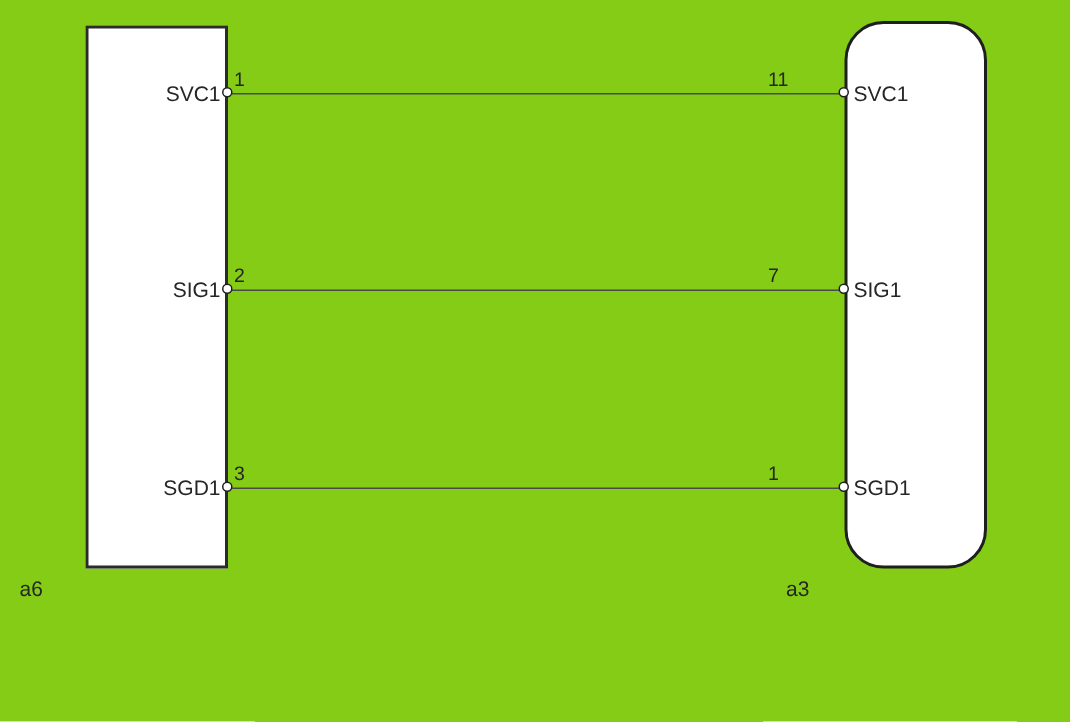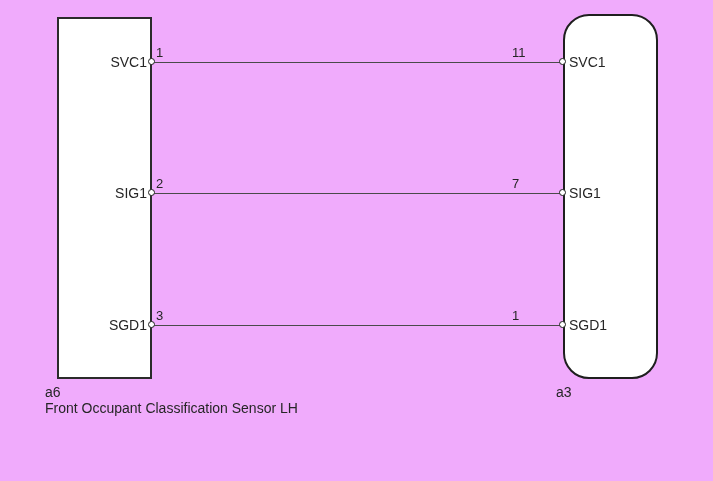--- a/index.html
+++ b/index.html
@@ -4,21 +4,21 @@
 <style>
   html, body {
     margin: 0;
     padding: 0;
     background: #ffffff;
   }
   .canvas {
     position: relative;
     width: 713px;
     height: 481px;
-    background: #f0abfc;
+    background: #84cc16;
     font-family: "Liberation Sans", "DejaVu Sans", sans-serif;
     color: #262626;
     overflow: hidden;
   }
   .connector-left {
     position: absolute;
     left: 57px;
     top: 17px;
     width: 95px;
     height: 362px;
@@ -84,21 +84,20 @@
   .pin-num.rside {
     left: 512px;
     width: 46px;
     text-align: left;
   }
   .footer-label {
     position: absolute;
     font-size: 14px;
     line-height: 16px;
     white-space: nowrap;
-    margin-left: 32px;
   }
 </style>
 </head>
 <body>
 
 <div class="canvas">
 
   <div class="connector-left"></div>
   <div class="connector-right"></div>
 
@@ -120,16 +119,15 @@
 
   <div class="wire" style="top:325px"></div>
   <div class="pin-dot" style="left:148px; top:321px"></div>
   <div class="pin-dot" style="left:559px; top:321px"></div>
   <div class="pin-label lside" style="top:317px">SGD1</div>
   <div class="pin-num lside" style="top:308px">3</div>
   <div class="pin-num rside" style="top:308px">1</div>
   <div class="pin-label rside" style="top:317px">SGD1</div>
 
   <div class="footer-label" style="left:13px; top:384px">a6</div>
-  <div class="footer-label" style="left:13px; top:400px">Front Occupant Classification Sensor LH</div>
   <div class="footer-label" style="left:524px; top:384px">a3</div>
 
 </div>
 
 </body></html>

